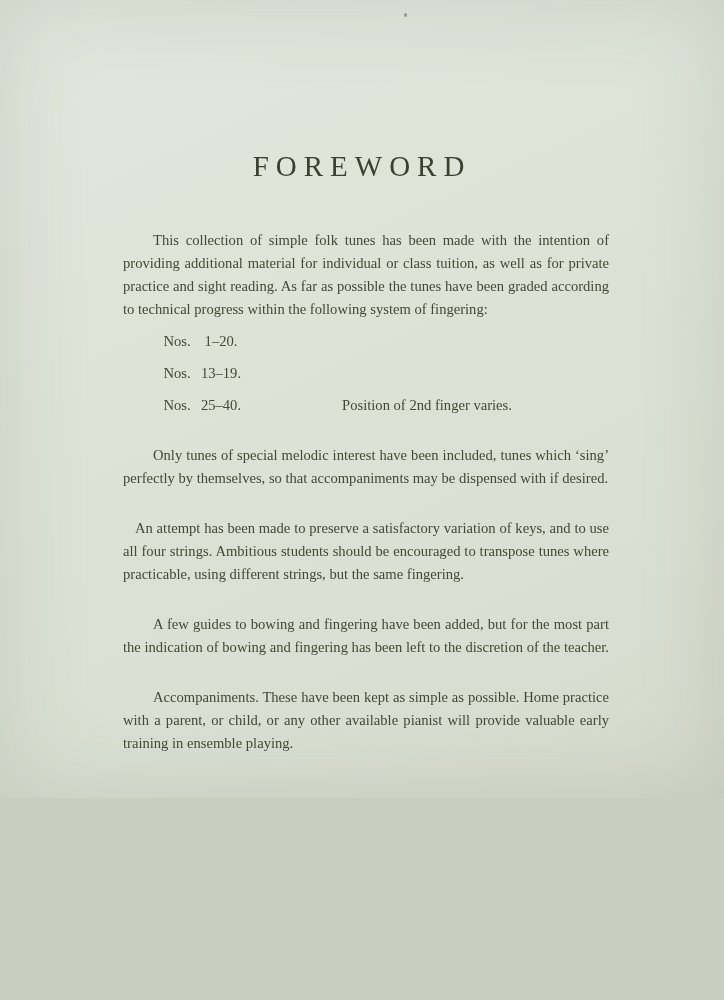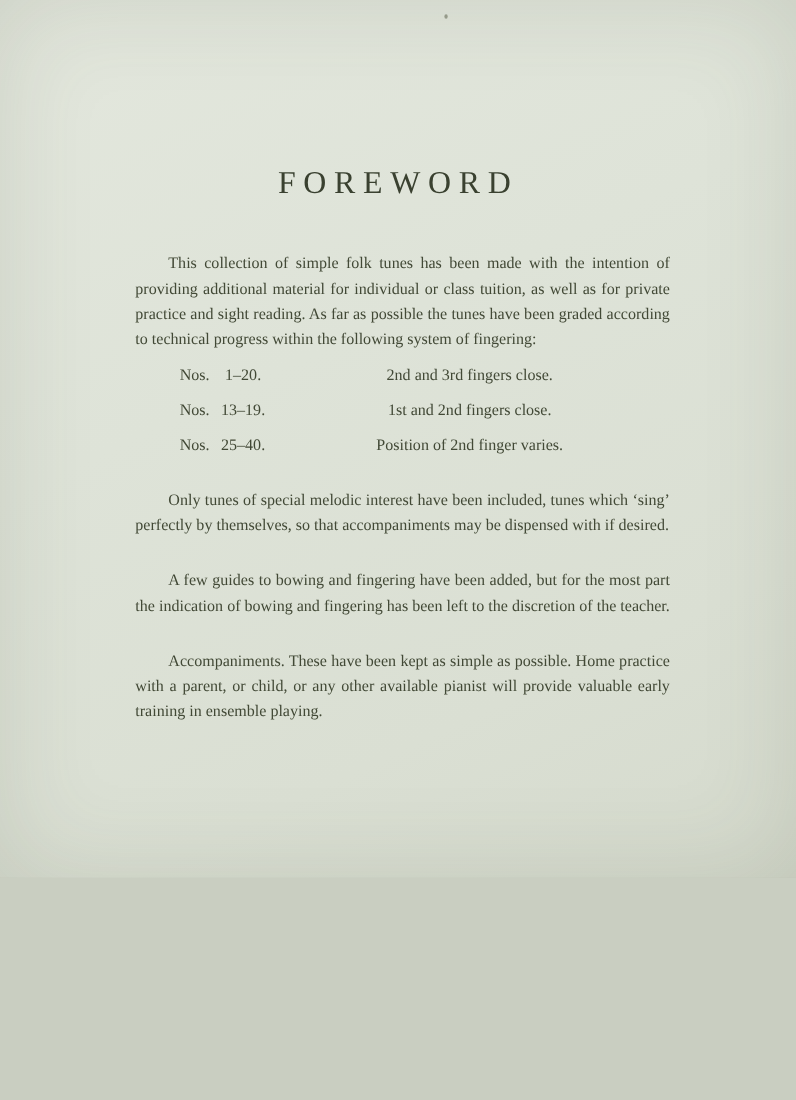--- a/index.html
+++ b/index.html
@@ -77,35 +77,34 @@
   <h1 class="title">FOREWORD</h1>
 
   <div class="content">
 
     <p class="indent">This collection of simple folk tunes has been made with the intention of providing additional material for individual or class tuition, as well as for private practice and sight reading. As far as possible the tunes have been graded according to technical progress within the following system of fingering:</p>
 
     <div class="fingering-list">
       <div class="list-row">
         <span class="nos-label">Nos.</span>
         <span class="nos-range">1–20.</span>
-        <span class="nos-desc">2nd and 3rd fingers close.</span>
       </div>
       <div class="list-row">
         <span class="nos-label">Nos.</span>
         <span class="nos-range">13–19.</span>
-        <span class="nos-desc">1st and 2nd fingers close.</span>
       </div>
       <div class="list-row">
         <span class="nos-label">Nos.</span>
         <span class="nos-range">25–40.</span>
         <span class="nos-desc">Position of 2nd finger varies.</span>
       </div>
     </div>
 
     <p class="indent gap">Only tunes of special melodic interest have been included, tunes which ‘sing’ perfectly by themselves, so that accompaniments may be dispensed with if desired.</p>
 
+    <p class="small-indent gap">An attempt has been made to preserve a satisfactory variation of keys, and to use all four strings. Ambitious students should be encouraged to transpose tunes where practicable, using different strings, but the same fingering.</p>
 
     <p class="indent gap">A few guides to bowing and fingering have been added, but for the most part the indication of bowing and fingering has been left to the discretion of the teacher.</p>
 
     <p class="indent gap"><span class="lead-italic">Accompaniments.</span><span> These have been kept as simple as possible. Home practice with a parent, or child, or any other available pianist will provide valuable early training in ensemble playing.</span></p>
 
   </div>
 </div>
 
 </body></html>

